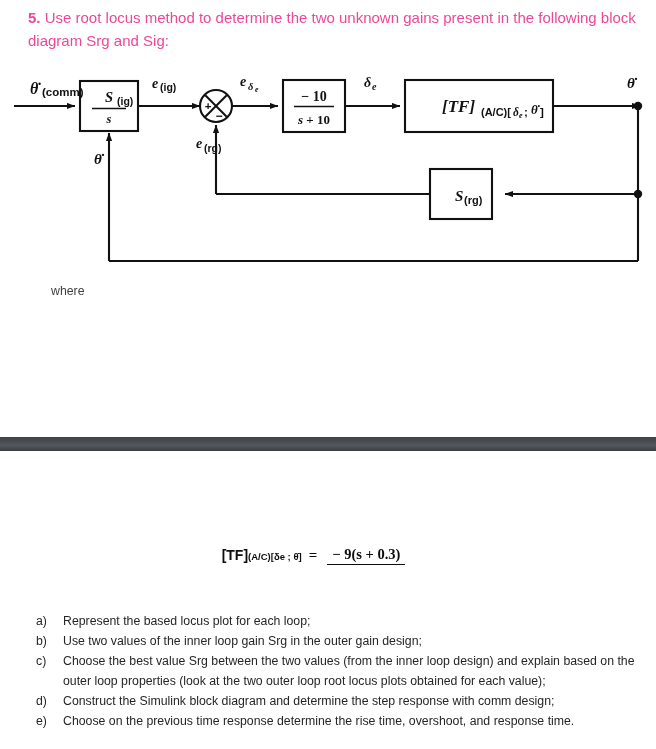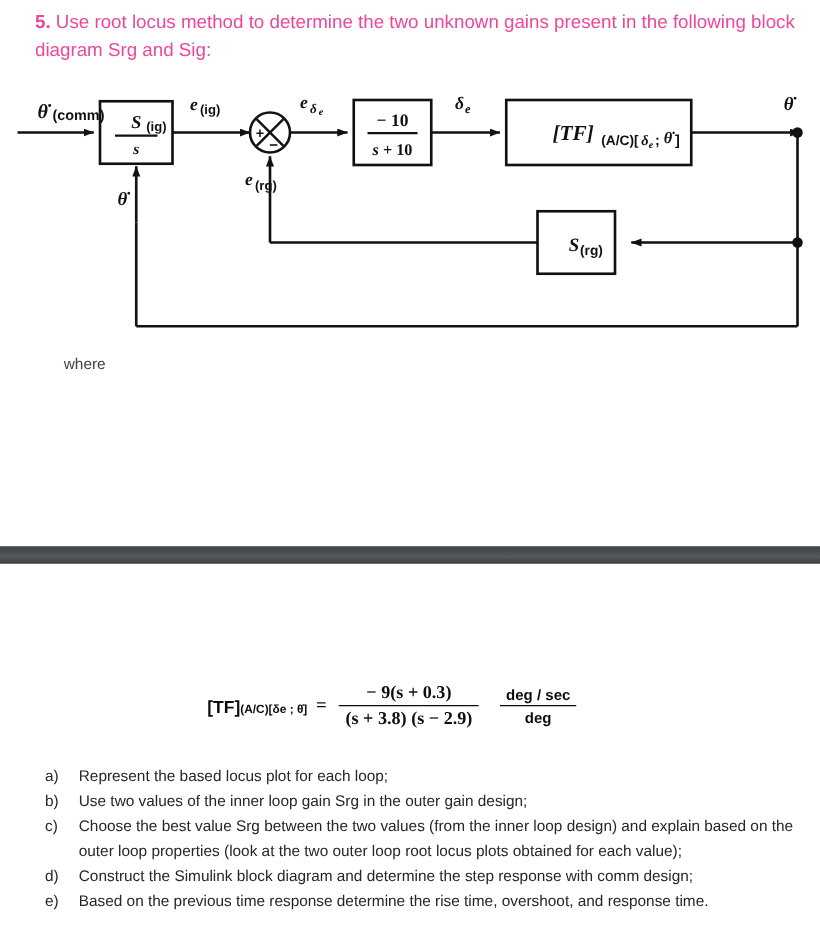--- a/index.html
+++ b/index.html
@@ -249,26 +249,20 @@
 <div id="scroll-band"></div>
 
 <div id="equation">
   <span class="eq-lhs">
     <span class="brk">[TF]</span><span class="sub">(A/C)[δe ; θ̇]</span>
   </span>
   <span class="eq-eq">=</span>
   <span class="frac">
     <span class="num">− 9(s + 0.3)</span>
     <span class="bar"></span>
-    <span class="den">(s + 3.8) (s − 2.9)</span>
-  </span>
-  <span class="frac unit-frac">
-    <span class="num">deg / sec</span>
-    <span class="bar"></span>
-    <span class="den">deg</span>
   </span>
 </div>
 
 <div id="sub-questions">
   <div class="sub-item">
     <span class="sub-marker">a)</span>
     <span class="sub-text">Represent the based locus plot for each loop;</span>
   </div>
   <div class="sub-item">
     <span class="sub-marker">b)</span>
@@ -277,15 +271,15 @@
   <div class="sub-item">
     <span class="sub-marker">c)</span>
     <span class="sub-text">Choose the best value Srg between the two values (from the inner loop design) and explain based on the outer loop properties (look at the two outer loop root locus plots obtained for each value);</span>
   </div>
   <div class="sub-item">
     <span class="sub-marker">d)</span>
     <span class="sub-text">Construct the Simulink block diagram and determine the step response with comm design;</span>
   </div>
   <div class="sub-item">
     <span class="sub-marker">e)</span>
-    <span class="sub-text">Based on the previous time response determine the rise time, overshoot, and response time.</span>
+    <span class="sub-text">Choose on the previous time response determine the rise time, overshoot, and response time.</span>
   </div>
 </div>
 
 </body></html>

